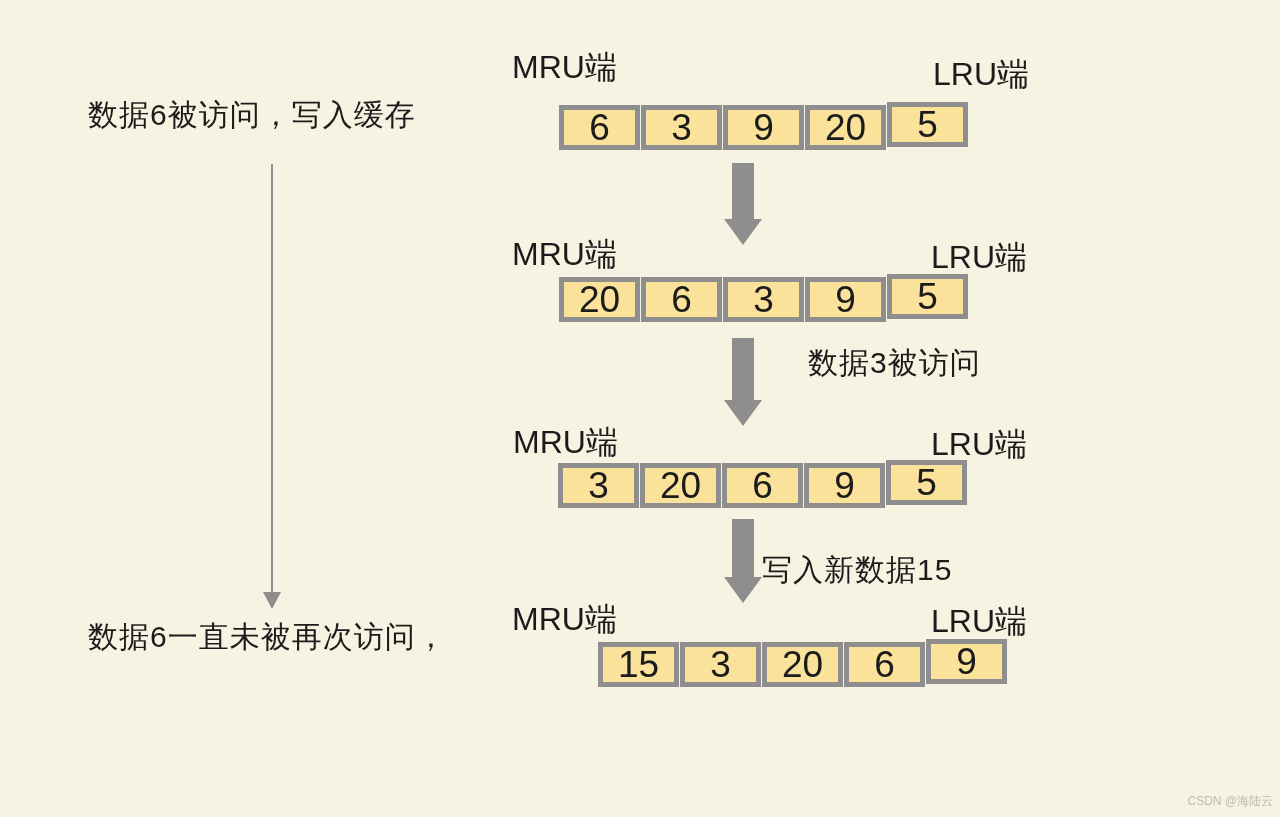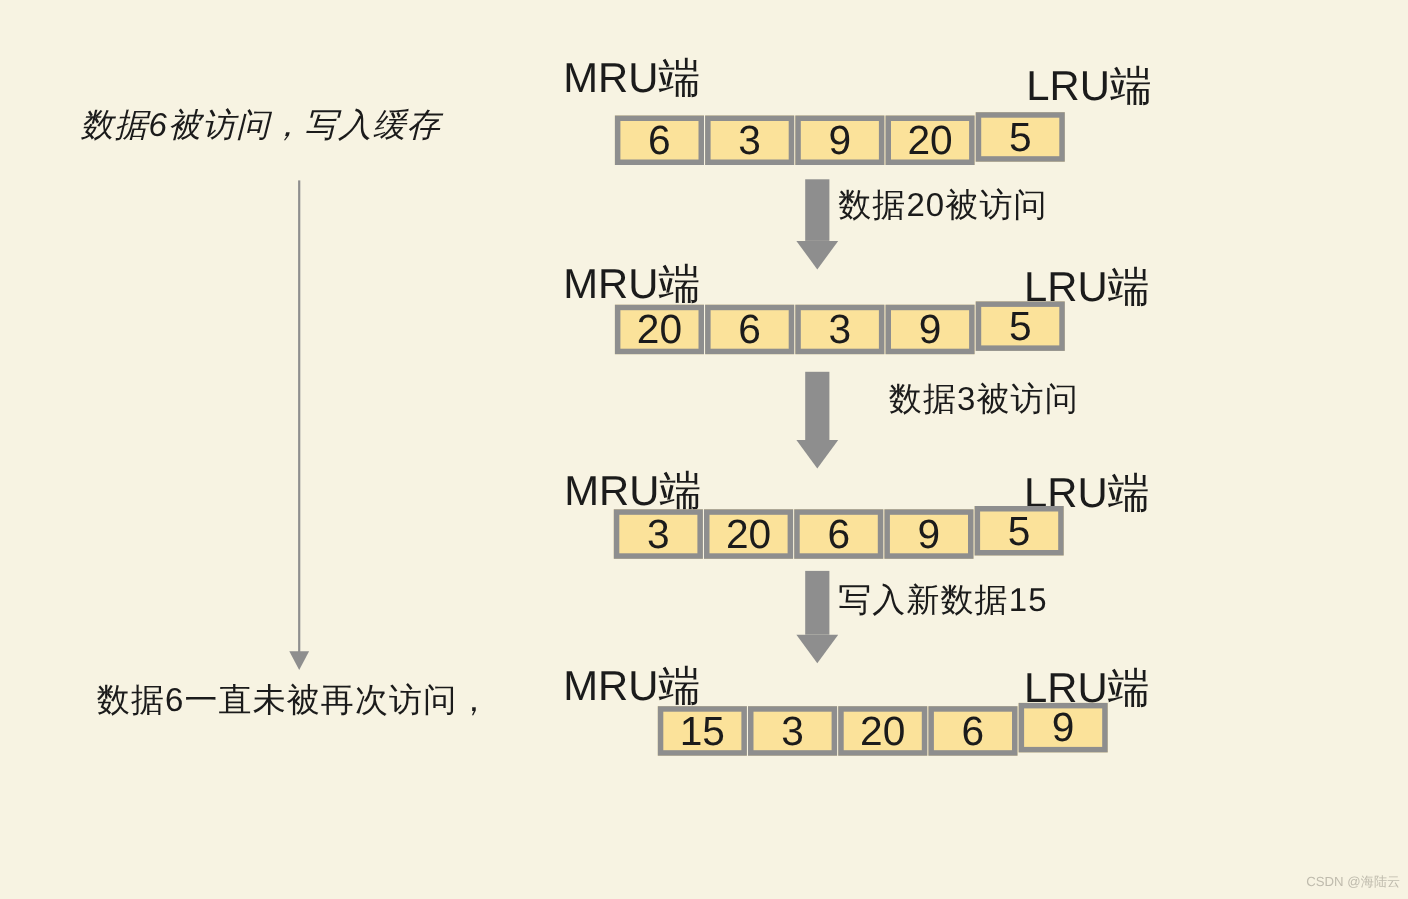--- a/index.html
+++ b/index.html
@@ -42,21 +42,21 @@
     position: absolute;
     left: 263px; top: 592px;
     width: 0; height: 0;
     border-left: 9px solid transparent;
     border-right: 9px solid transparent;
     border-top: 17px solid var(--line-gray);
   }
   
   .end-label {
     position: absolute;
-    font-size: 38px;
+    font-size: 32px;
     color: var(--text);
     white-space: nowrap;
   }
   .cells {
     position: absolute;
     display: flex;
     gap: 1px;
   }
   .cell {
     width: 81px;
@@ -99,21 +99,21 @@
     right: 7px; bottom: 7px;
     font-size: 12px;
     color: var(--watermark);
   }
 </style>
 </head>
 <body>
 
 <div class="canvas">
 
-  <div class="note" style="left:73px; top:96px;font-style:italic;">数据6被访问，写入缓存</div>
+  <div class="note" style="left:88px; top:96px;">数据6被访问，写入缓存</div>
 
   <div>
     <div class="vline-shaft"></div>
     <div class="vline-head"></div>
   </div>
 
   <div class="note" style="left:88px; top:618px;text-align:right;">
     <span>数据6一直未被再次访问，</span><br>
   </div>
 
@@ -126,21 +126,20 @@
       <div class="cell">9</div>
       <div class="cell">20</div>
       <div class="cell">5</div>
     </div>
   </div>
 
   <div class="big-arrow" style="top:163px;">
     <div class="shaft" style="height:56px;"></div>
     <div class="head"></div>
   </div>
-  <div class="transition-label" style="top:166px;">数据20被访问</div>
 
   <div>
     <div class="end-label" style="left:512px; top:233px;">MRU端</div>
     <div class="end-label" style="left:931px; top:236px;">LRU端</div>
     <div class="cells" style="left:559px; top:277px;">
       <div class="cell">20</div>
       <div class="cell">6</div>
       <div class="cell">3</div>
       <div class="cell">9</div>
       <div class="cell">5</div>
@@ -162,21 +161,21 @@
       <div class="cell">6</div>
       <div class="cell">9</div>
       <div class="cell">5</div>
     </div>
   </div>
 
   <div class="big-arrow" style="top:519px;">
     <div class="shaft" style="height:58px;"></div>
     <div class="head"></div>
   </div>
-  <div class="transition-label" style="top:525px;">写入新数据15</div>
+  <div class="transition-label" style="top:550px;">写入新数据15</div>
 
   <div>
     <div class="end-label" style="left:512px; top:598px;">MRU端</div>
     <div class="end-label" style="left:931px; top:600px;">LRU端</div>
     <div class="cells" style="left:558px; top:642px;margin-left:40px;">
       <div class="cell">15</div>
       <div class="cell">3</div>
       <div class="cell">20</div>
       <div class="cell">6</div>
       <div class="cell">9</div>

